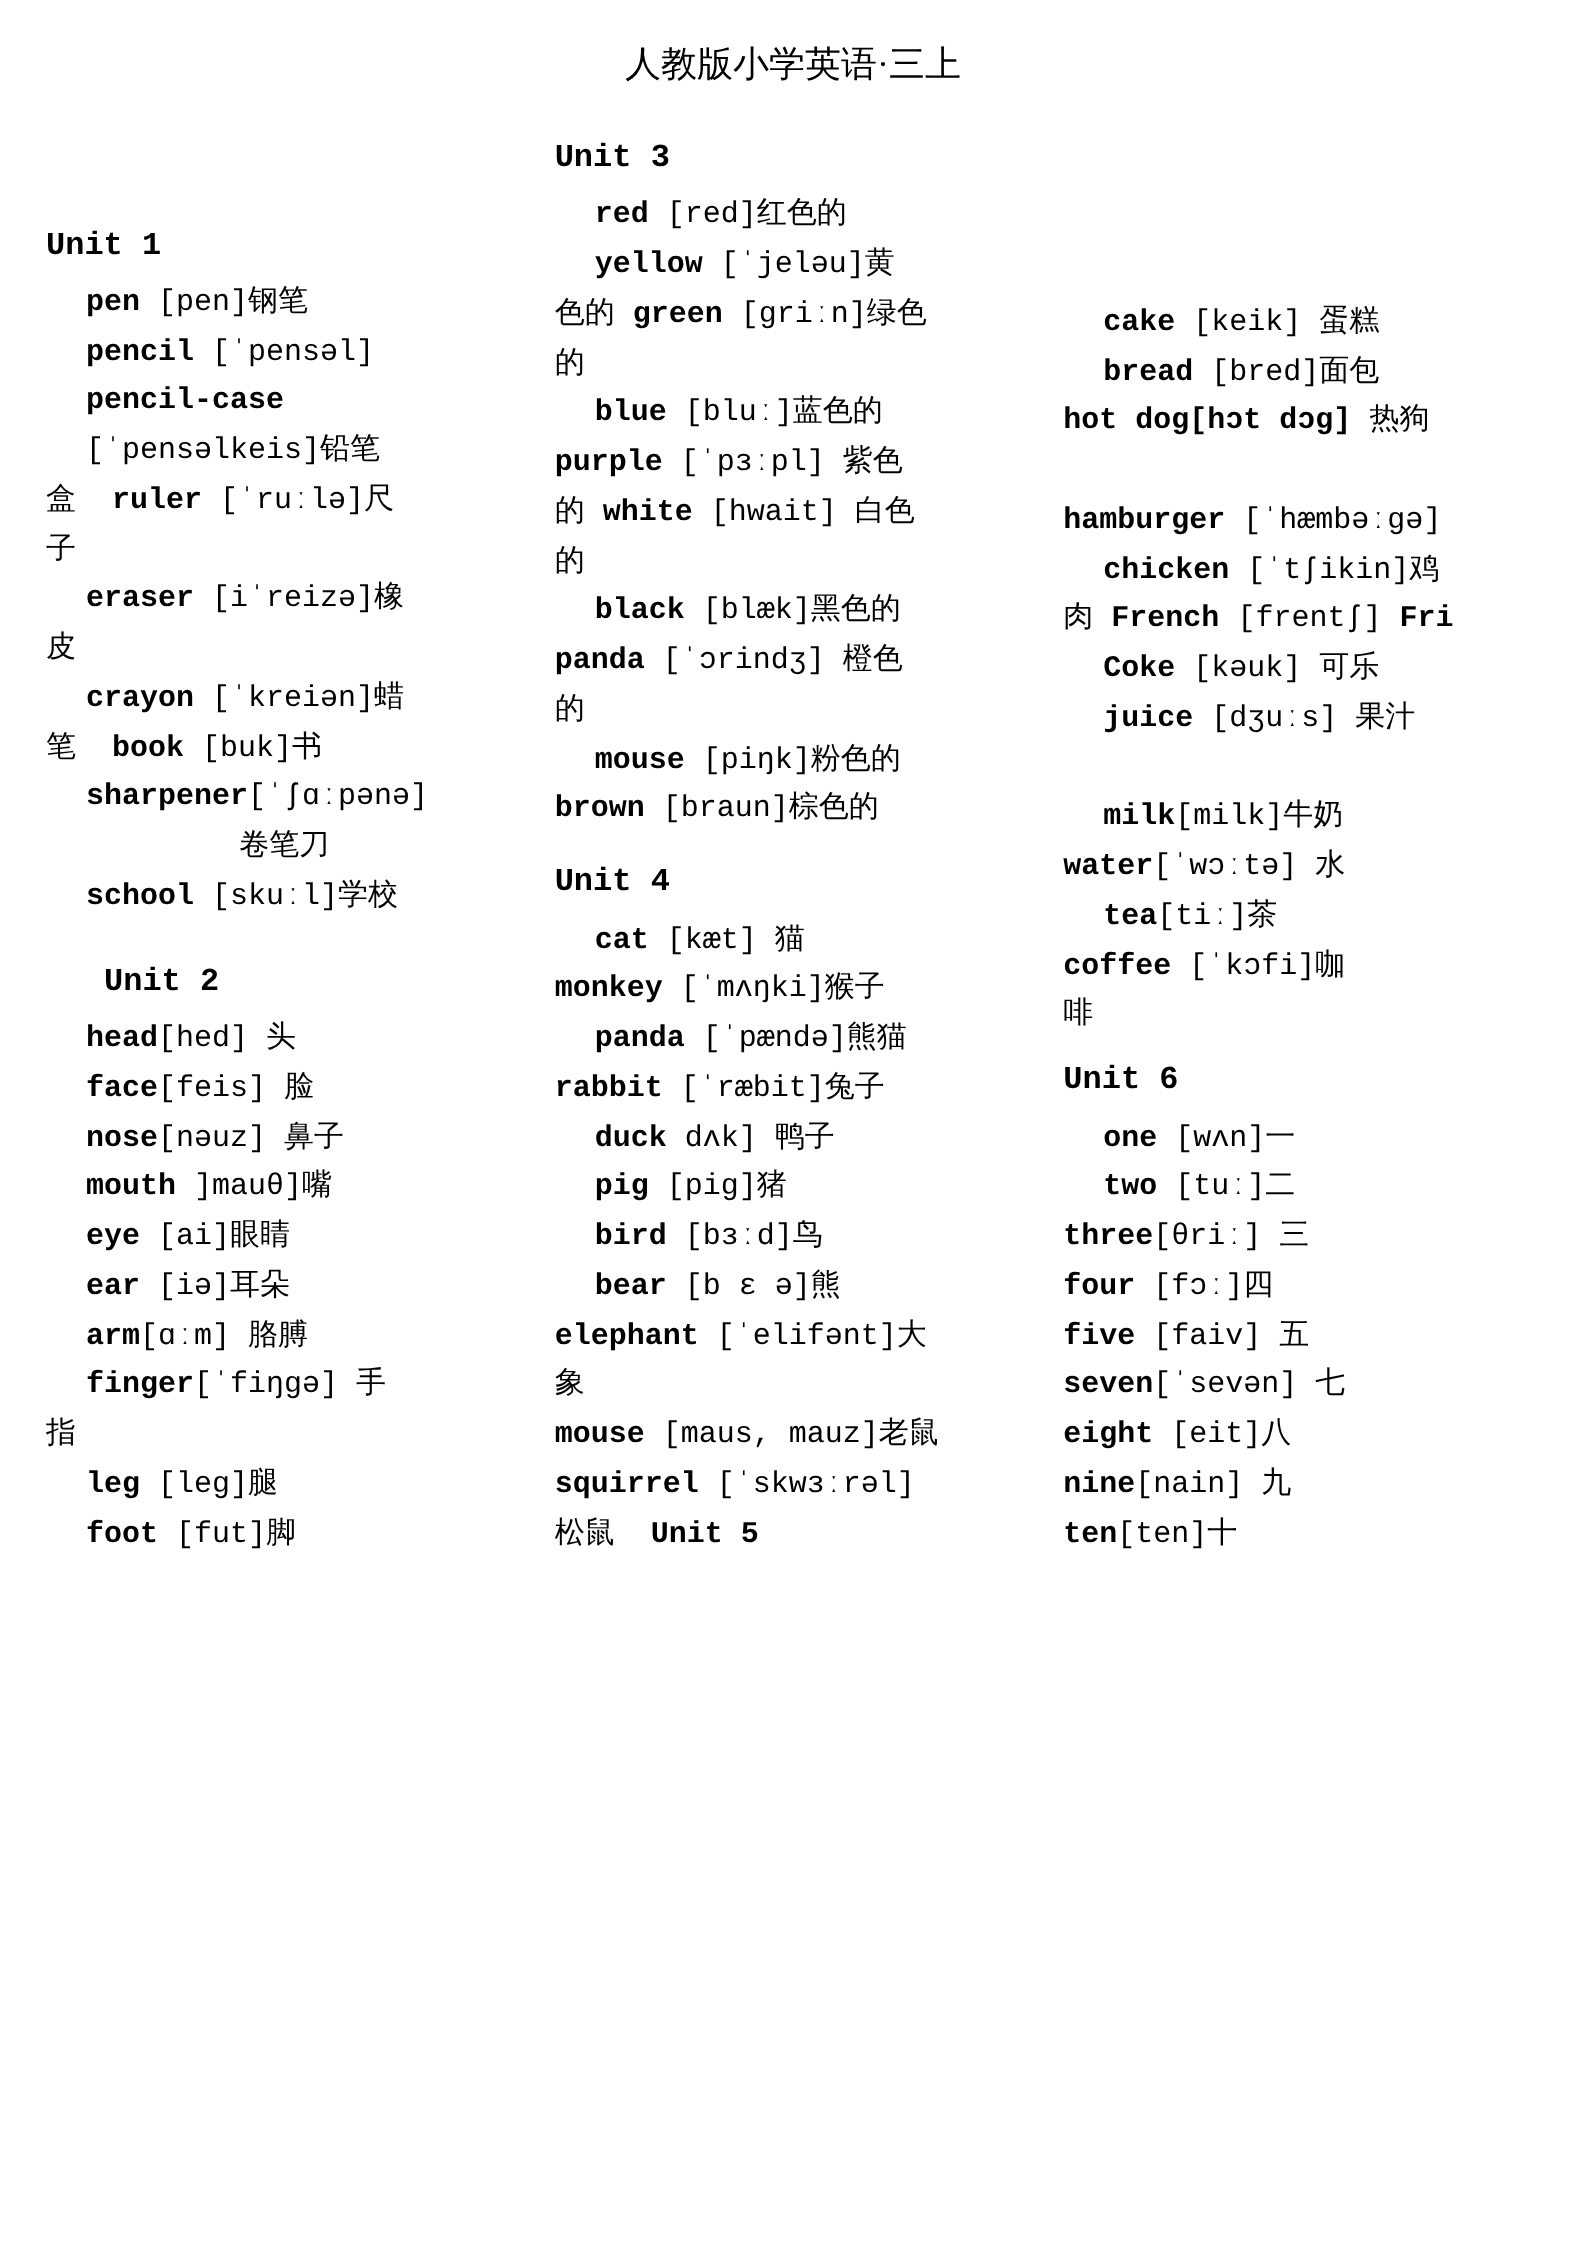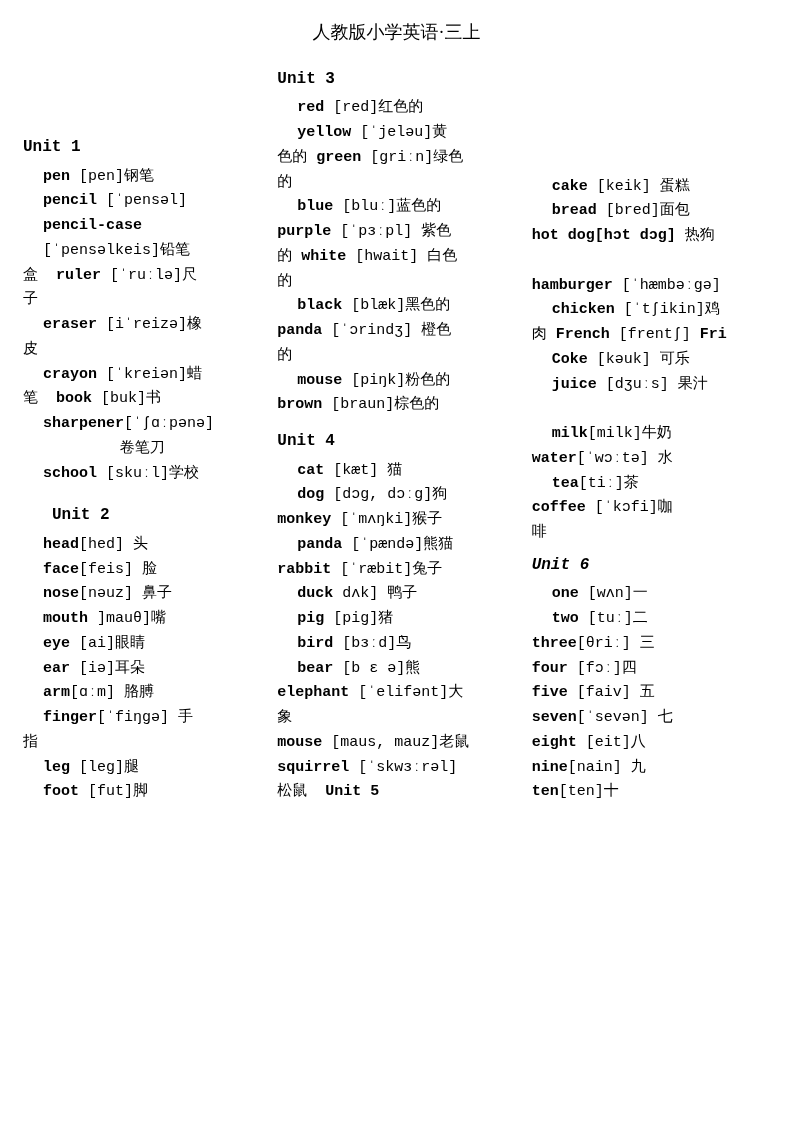--- a/index.html
+++ b/index.html
@@ -87,21 +87,20 @@
     <p>的 <span class="bold">white</span> [hwait] 白色</p>
     <p>的</p>
     <p class="indent"><span class="bold">black</span> [blæk]黑色的</p>
     <p><span class="bold">panda</span> [ˈɔrindʒ] 橙色</p>
     <p>的</p>
     <p class="indent"><span class="bold">mouse</span> [piŋk]粉色的</p>
     <p><span class="bold">brown</span> [braun]棕色的</p>
 
     <div class="unit-title">Unit 4</div>
     <p class="indent"><span class="bold">cat</span> [kæt] 猫</p>
-    <p class="indent"><span class="bold">dog</span> [dɔg, dɔːg]狗</p>
     <p><span class="bold">monkey</span> [ˈmʌŋki]猴子</p>
     <p class="indent"><span class="bold">panda</span> [ˈpændə]熊猫</p>
     <p> <span class="bold">rabbit</span> [ˈræbit]兔子</p>
     <p class="indent"><span class="bold">duck</span> dʌk] 鸭子</p>
     <p class="indent"><span class="bold">pig</span> [pig]猪</p>
     <p class="indent"><span class="bold">bird</span> [bɜːd]鸟</p>
     <p class="indent"><span class="bold">bear</span> [b ɛ ə]熊</p>
     <p><span class="bold">elephant</span> [ˈelifənt]大</p>
     <p>象</p>
     <p><span class="bold">mouse</span> [maus, mauz]老鼠</p>
@@ -119,21 +118,21 @@
     <p>肉 <span class="bold">French</span> [frentʃ] <span class="bold">Fri</span></p>
     <p class="indent"><span class="bold">Coke</span> [kəuk] 可乐</p>
     <p class="indent"><span class="bold">juice</span> [dʒuːs] 果汁</p>
     <p>&nbsp;</p>
     <p class="indent"><span class="bold">milk</span>[milk]牛奶</p>
     <p><span class="bold">water</span>[ˈwɔːtə] 水</p>
     <p class="indent"><span class="bold">tea</span>[tiː]茶</p>
     <p><span class="bold">coffee</span> [ˈkɔfi]咖</p>
     <p>啡</p>
 
-    <div class="unit-title" style="margin-top:6px;font-style:italic;">Unit 6</div>
+    <div class="unit-title" style="margin-top:6px;">Unit 6</div>
     <p class="indent"><span class="bold">one</span> [wʌn]一</p>
     <p class="indent"><span class="bold">two</span> [tuː]二</p>
     <p><span class="bold">three</span>[θriː] 三</p>
     <p><span class="bold">four</span> [fɔː]四</p>
     <p><span class="bold">five</span> [faiv] 五</p>
     <p><span class="bold">seven</span>[ˈsevən] 七</p>
     <p><span class="bold">eight</span> [eit]八</p>
     <p><span class="bold">nine</span>[nain] 九</p>
     <p><span class="bold">ten</span>[ten]十</p>
   </div>

